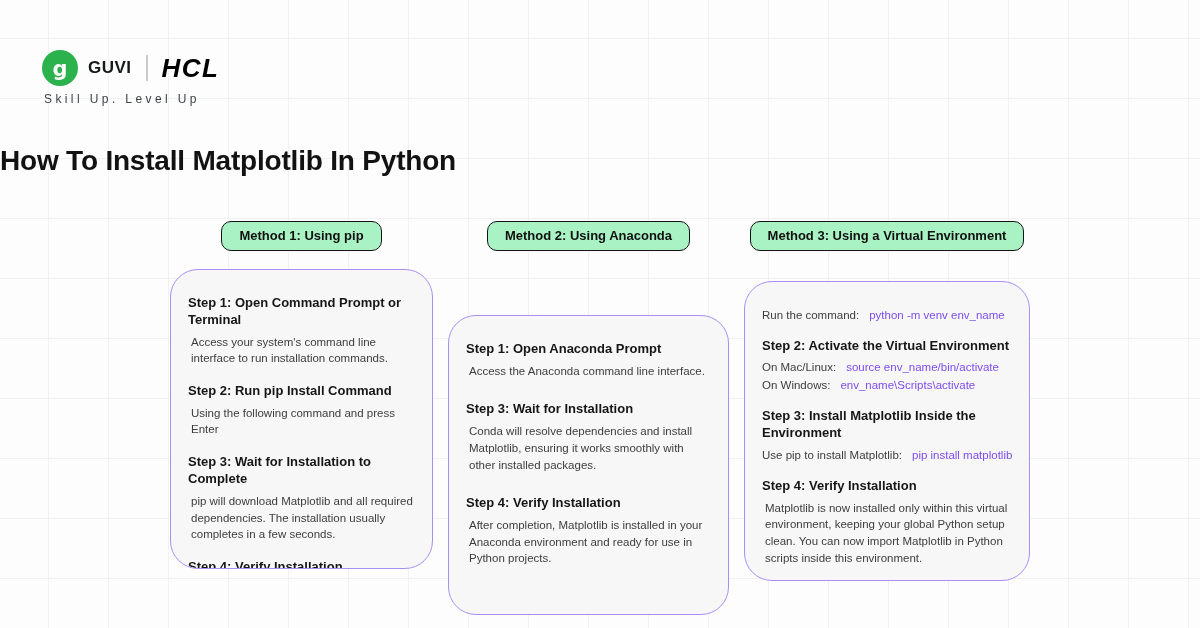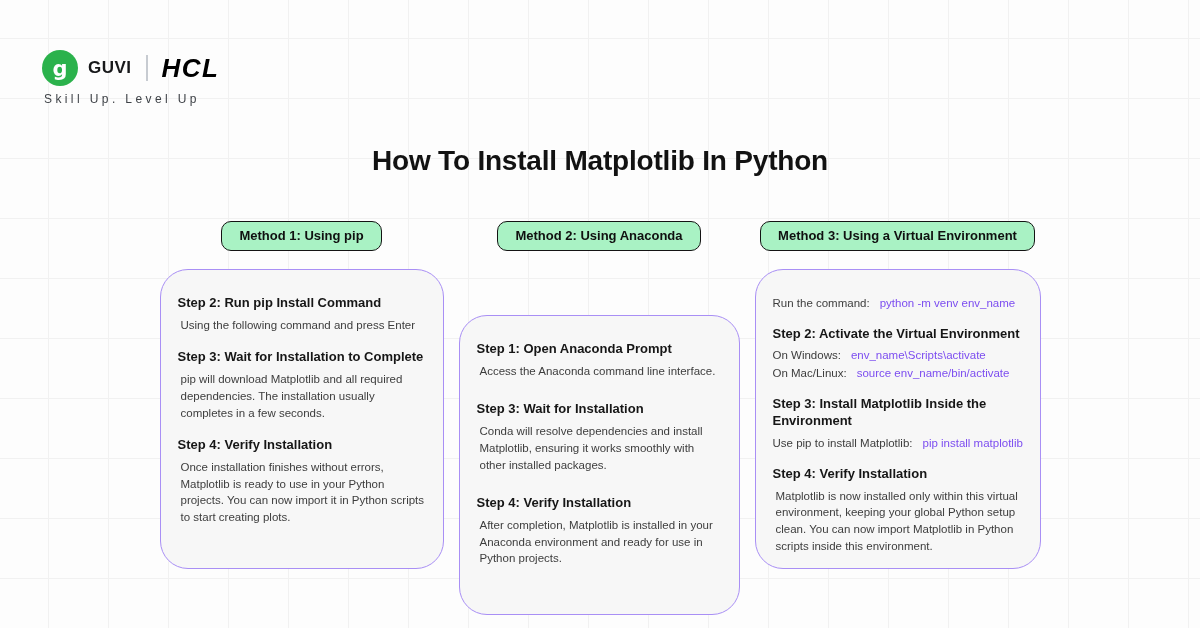--- a/index.html
+++ b/index.html
@@ -19,30 +19,30 @@
   .logo { position:absolute; top:50px; left:42px; }
   .logo-row { display:flex; align-items:center; gap:10px; }
   .guvi-badge { width:36px; height:36px; flex:0 0 36px; }
   .guvi-text { font-size:17px; font-weight:bold; color:#17181a; letter-spacing:0.5px; }
   .logo-sep { width:2px; height:26px; background:#c7cbd1; margin:0 4px; }
   .hcl-text { font-size:26px; font-weight:bold; font-style:italic; color:#000000; letter-spacing:1.5px; }
   .tagline { font-size:12px; letter-spacing:3.4px; color:#3e4247; margin-top:6px; margin-left:2px; white-space:nowrap; }
 
   
   .page-title {
-    text-align:center; padding-top:126px;
+    padding-top:126px;
     font-size:28px; font-weight:bold; color:#121212; letter-spacing:-0.2px;
   }
 
   
   .methods { display:flex; justify-content:center; align-items:flex-start; gap:15px; margin-top:44px; }
   .method-col { display:flex; flex-direction:column; align-items:center; }
-  .method-col.c1 { width:284px; }
+  .method-col.c1 { width:263px; }
   .method-col.c2 { width:281px;gap:46px; }
-  .method-col.c3 { width:286px; }
+  .method-col.c3 { width:286px;gap:12px; }
 
   .pill {
     background:#A9F2C4; border:1.6px solid #141414; border-radius:10px;
     padding:6px 17px 7px 17px; font-size:13px; font-weight:bold; color:#101010;
     white-space:nowrap;
   }
 
   .card {
     margin-top:18px; width:100%; height:300px;
     background:#F7F7F7; border:1.6px solid #A98FF5; border-radius:28px;
@@ -77,20 +77,24 @@
 </div>
 
 <h1 class="page-title">How To Install Matplotlib In Python</h1>
 
 <div class="methods">
 
   <div class="method-col c1">
     <div class="pill">Method 1: Using pip</div>
     <div class="card m1">
       <div class="step">
+        <h3 class="step-heading">Step 1: Open Command Prompt or Terminal</h3>
+        <p class="step-text">Access your system's command line interface to run installation commands.</p>
+      </div>
+      <div class="step">
         <h3 class="step-heading">Step 2: Run pip Install Command</h3>
         <p class="step-text">Using the following command and press Enter</p>
       </div>
       <div class="step">
         <h3 class="step-heading">Step 3: Wait for Installation to Complete</h3>
         <p class="step-text">pip will download Matplotlib and all required dependencies. The installation usually completes in a few seconds.</p>
       </div>
       <div class="step">
         <h3 class="step-heading">Step 4: Verify Installation</h3>
         <p class="step-text">Once installation finishes without errors, Matplotlib is ready to use in your Python projects. You can now import it in Python scripts to start creating plots.</p>
@@ -121,26 +125,26 @@
     <div class="card m3">
       <div class="step">
         <div class="cmd-line">
           <span>Run the command:</span>
           <span class="cmd">python -m venv env_name</span>
         </div>
       </div>
       <div class="step">
         <h3 class="step-heading">Step 2: Activate the Virtual Environment</h3>
         <div class="cmd-line">
+          <span>On Mac/Linux:</span>
+          <span class="cmd">source env_name/bin/activate</span>
+        </div>
+        <div class="cmd-line">
           <span>On Windows:</span>
           <span class="cmd">env_name\Scripts\activate</span>
-        </div>
-        <div class="cmd-line">
-          <span>On Mac/Linux:</span>
-          <span class="cmd">source env_name/bin/activate</span>
         </div>
       </div>
       <div class="step">
         <h3 class="step-heading">Step 3: Install Matplotlib Inside the Environment</h3>
         <div class="cmd-line">
           <span>Use pip to install Matplotlib:</span>
           <span class="cmd">pip install matplotlib</span>
         </div>
       </div>
       <div class="step">

